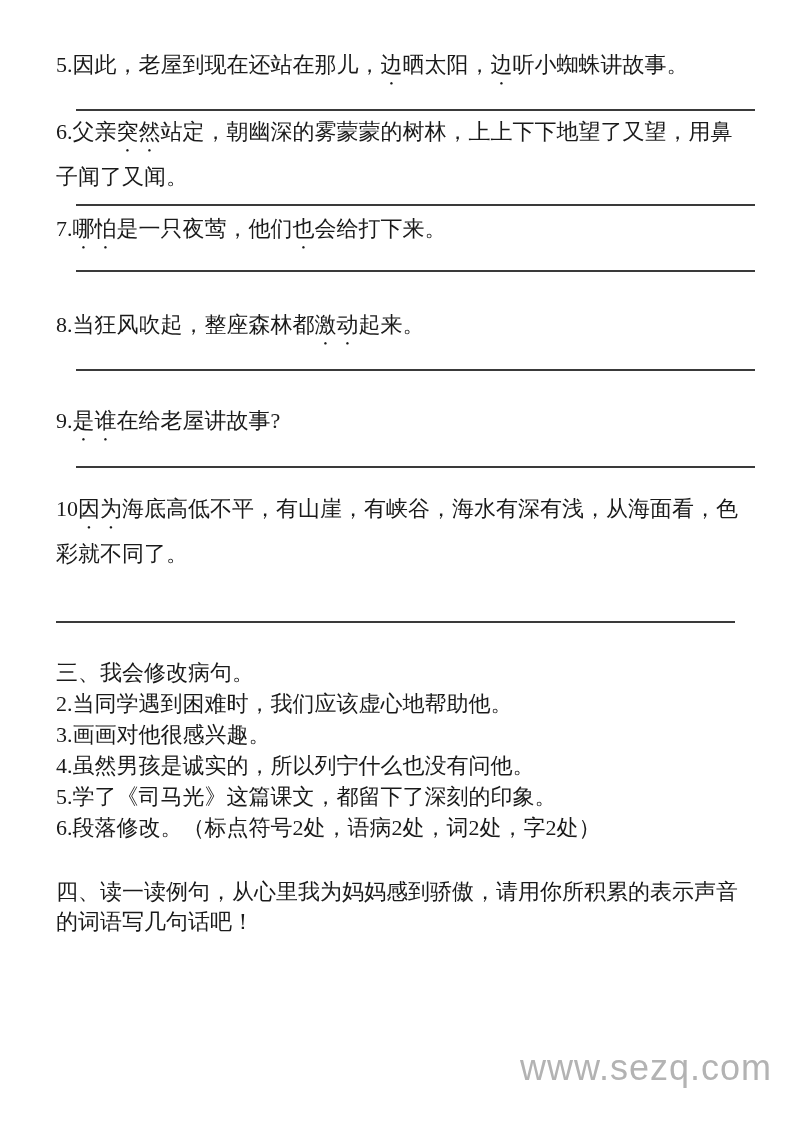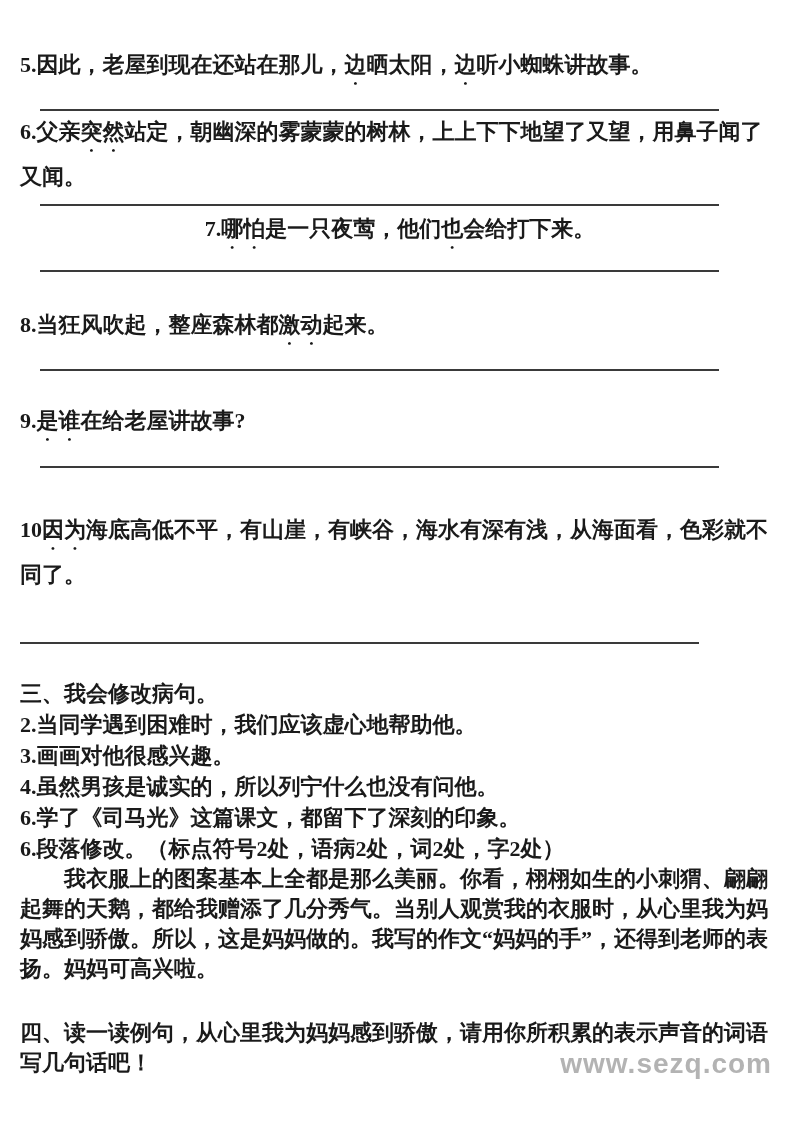--- a/index.html
+++ b/index.html
@@ -1,36 +1,35 @@
 <!DOCTYPE html>
 <html><head>
 <meta charset="utf-8">
 <style>
   html,body{margin:0;padding:0;background:#ffffff;}
   .page{
     position:relative;
     width:800px;
     height:1131px;
     box-sizing:border-box;
-    padding:0 20px;
+    padding:0 56px;
     background:#ffffff;
     overflow:hidden;
     font-family:"Liberation Serif","DejaVu Serif",serif;
     color:#1a1a1a;
     font-size:22px;
-    font-weight:bold;
   }
   .questions{display:flow-root;}
   .q{margin:0;line-height:42px;}
   .q5{margin-top:44px;}
   .q6{margin-top:0;}
-  .q7{margin-top:2px;text-align:center;}
+  .q7{margin-top:2px;}
   .q8{margin-top:32px;}
   .q9{margin-top:29px;}
-  .q10{margin-top:41px;}
+  .q10{margin-top:20px;}
   .answer-line{
     height:0;
     border-top:2px solid #3a3a3a;
     margin-left:20px;
     width:679px;
   }
   .al1{margin-top:20px;}
   .al2{margin-top:6px;}
   .al3{margin-top:17px;}
   .al4{margin-top:20px;}
@@ -44,21 +43,21 @@
   }
   .s3{display:flow-root;margin-top:34px;}
   .s3 p{margin:0;line-height:31px;}
   .s3 .s3-para{line-height:30px;text-indent:2em;}
   .s4{margin:34px 0 0 0;line-height:30px;}
   .watermark{
     position:absolute;
     top:1050px;
     right:28px;
     font-family:"Liberation Sans","DejaVu Sans",sans-serif;
-    font-size:28px;
+    font-size:36px;
     line-height:1;
     letter-spacing:1px;
     color:#b3b3b3;
     white-space:nowrap;
   }
 </style>
 </head>
 <body>
 
 <div class="page">
@@ -81,22 +80,21 @@
 
     <p class="q q10"><span>10</span><span class="em-dot">因为</span><span>海底高低不平，有山崖，有峡谷，海水有深有浅，从海面看，色彩就不同了。</span></p>
     <div class="answer-line al6"></div>
   </div>
 
   <div class="s3">
     <p>三、我会修改病句。</p>
     <p>2.当同学遇到困难时，我们应该虚心地帮助他。</p>
     <p>3.画画对他很感兴趣。</p>
     <p>4.虽然男孩是诚实的，所以列宁什么也没有问他。</p>
-    <p>6.学了《司马光》这篇课文，都留下了深刻的印象。</p>
+    <p>5.学了《司马光》这篇课文，都留下了深刻的印象。</p>
     <p>6.段落修改。（标点符号2处，语病2处，词2处，字2处）</p>
-    <p class="s3-para">我衣服上的图案基本上全都是那么美丽。你看，栩栩如生的小刺猬、翩翩起舞的天鹅，都给我赠添了几分秀气。当别人观赏我的衣服时，从心里我为妈妈感到骄傲。所以，这是妈妈做的。我写的作文“妈妈的手”，还得到老师的表扬。妈妈可高兴啦。</p>
   </div>
 
   <p class="s4">四、读一读例句，从心里我为妈妈感到骄傲，请用你所积累的表示声音的词语写几句话吧！</p>
 
   <div class="watermark">www.sezq.com</div>
 
 </div>
 
 </body></html>

